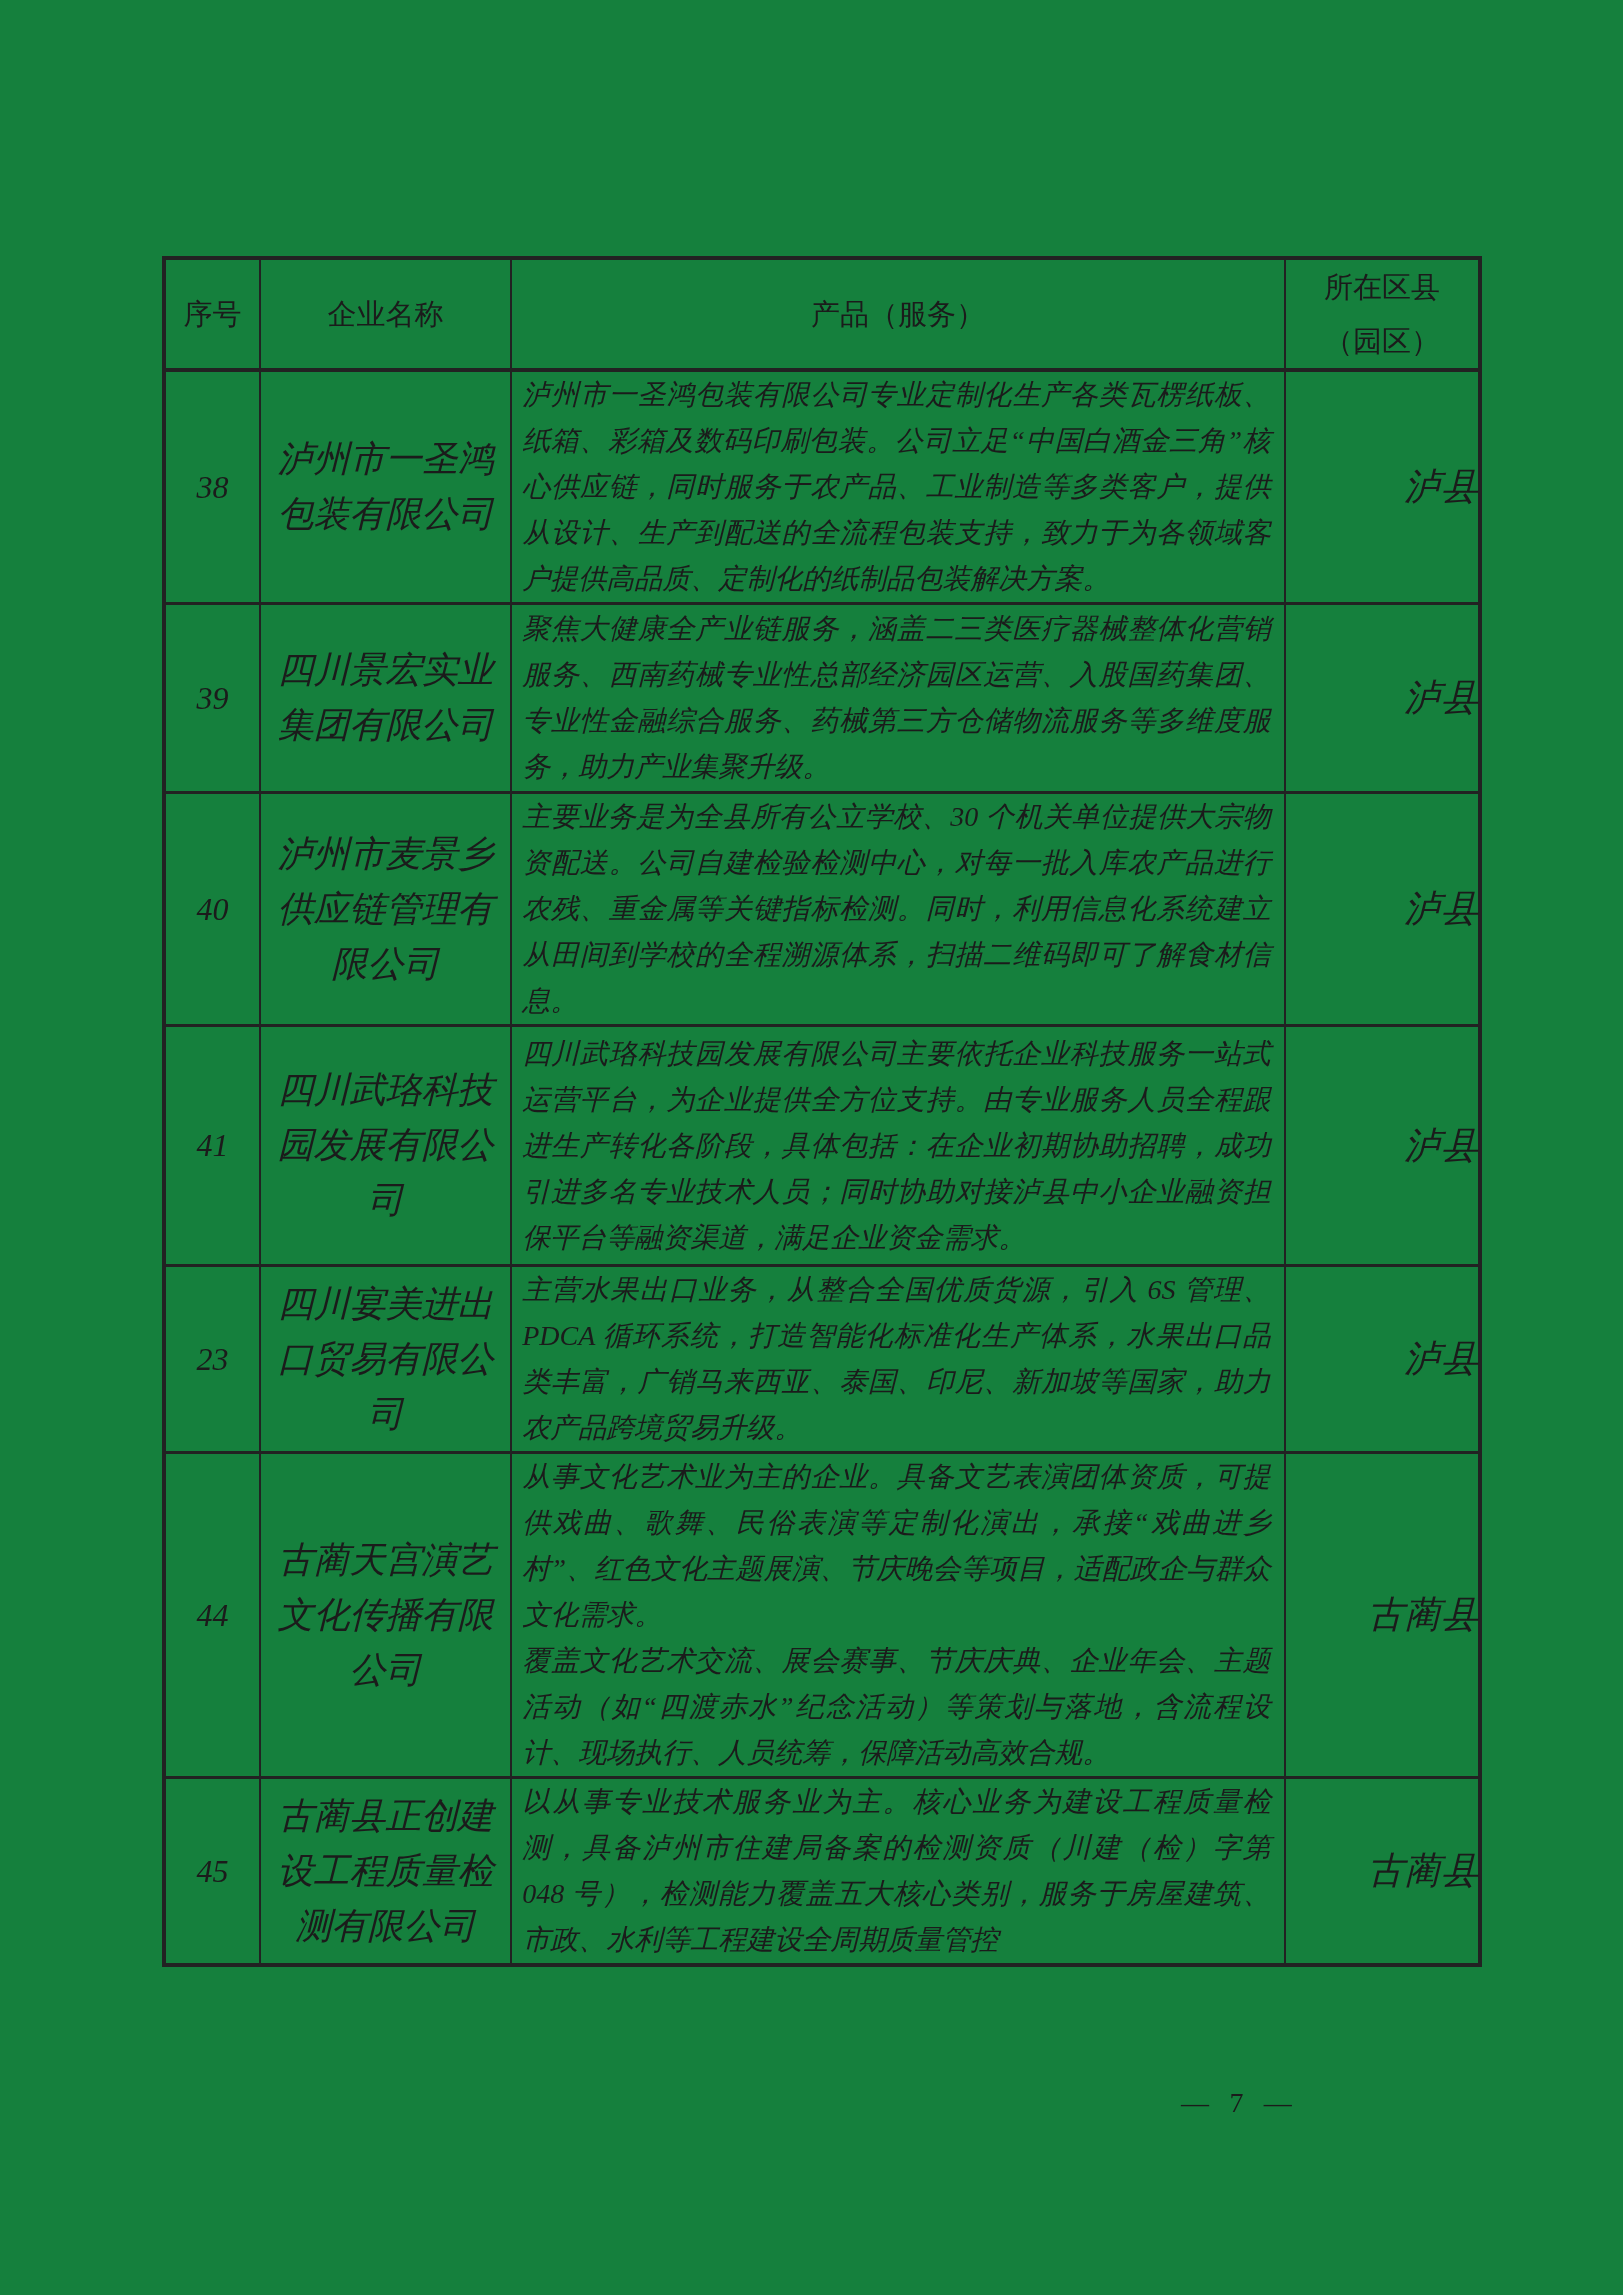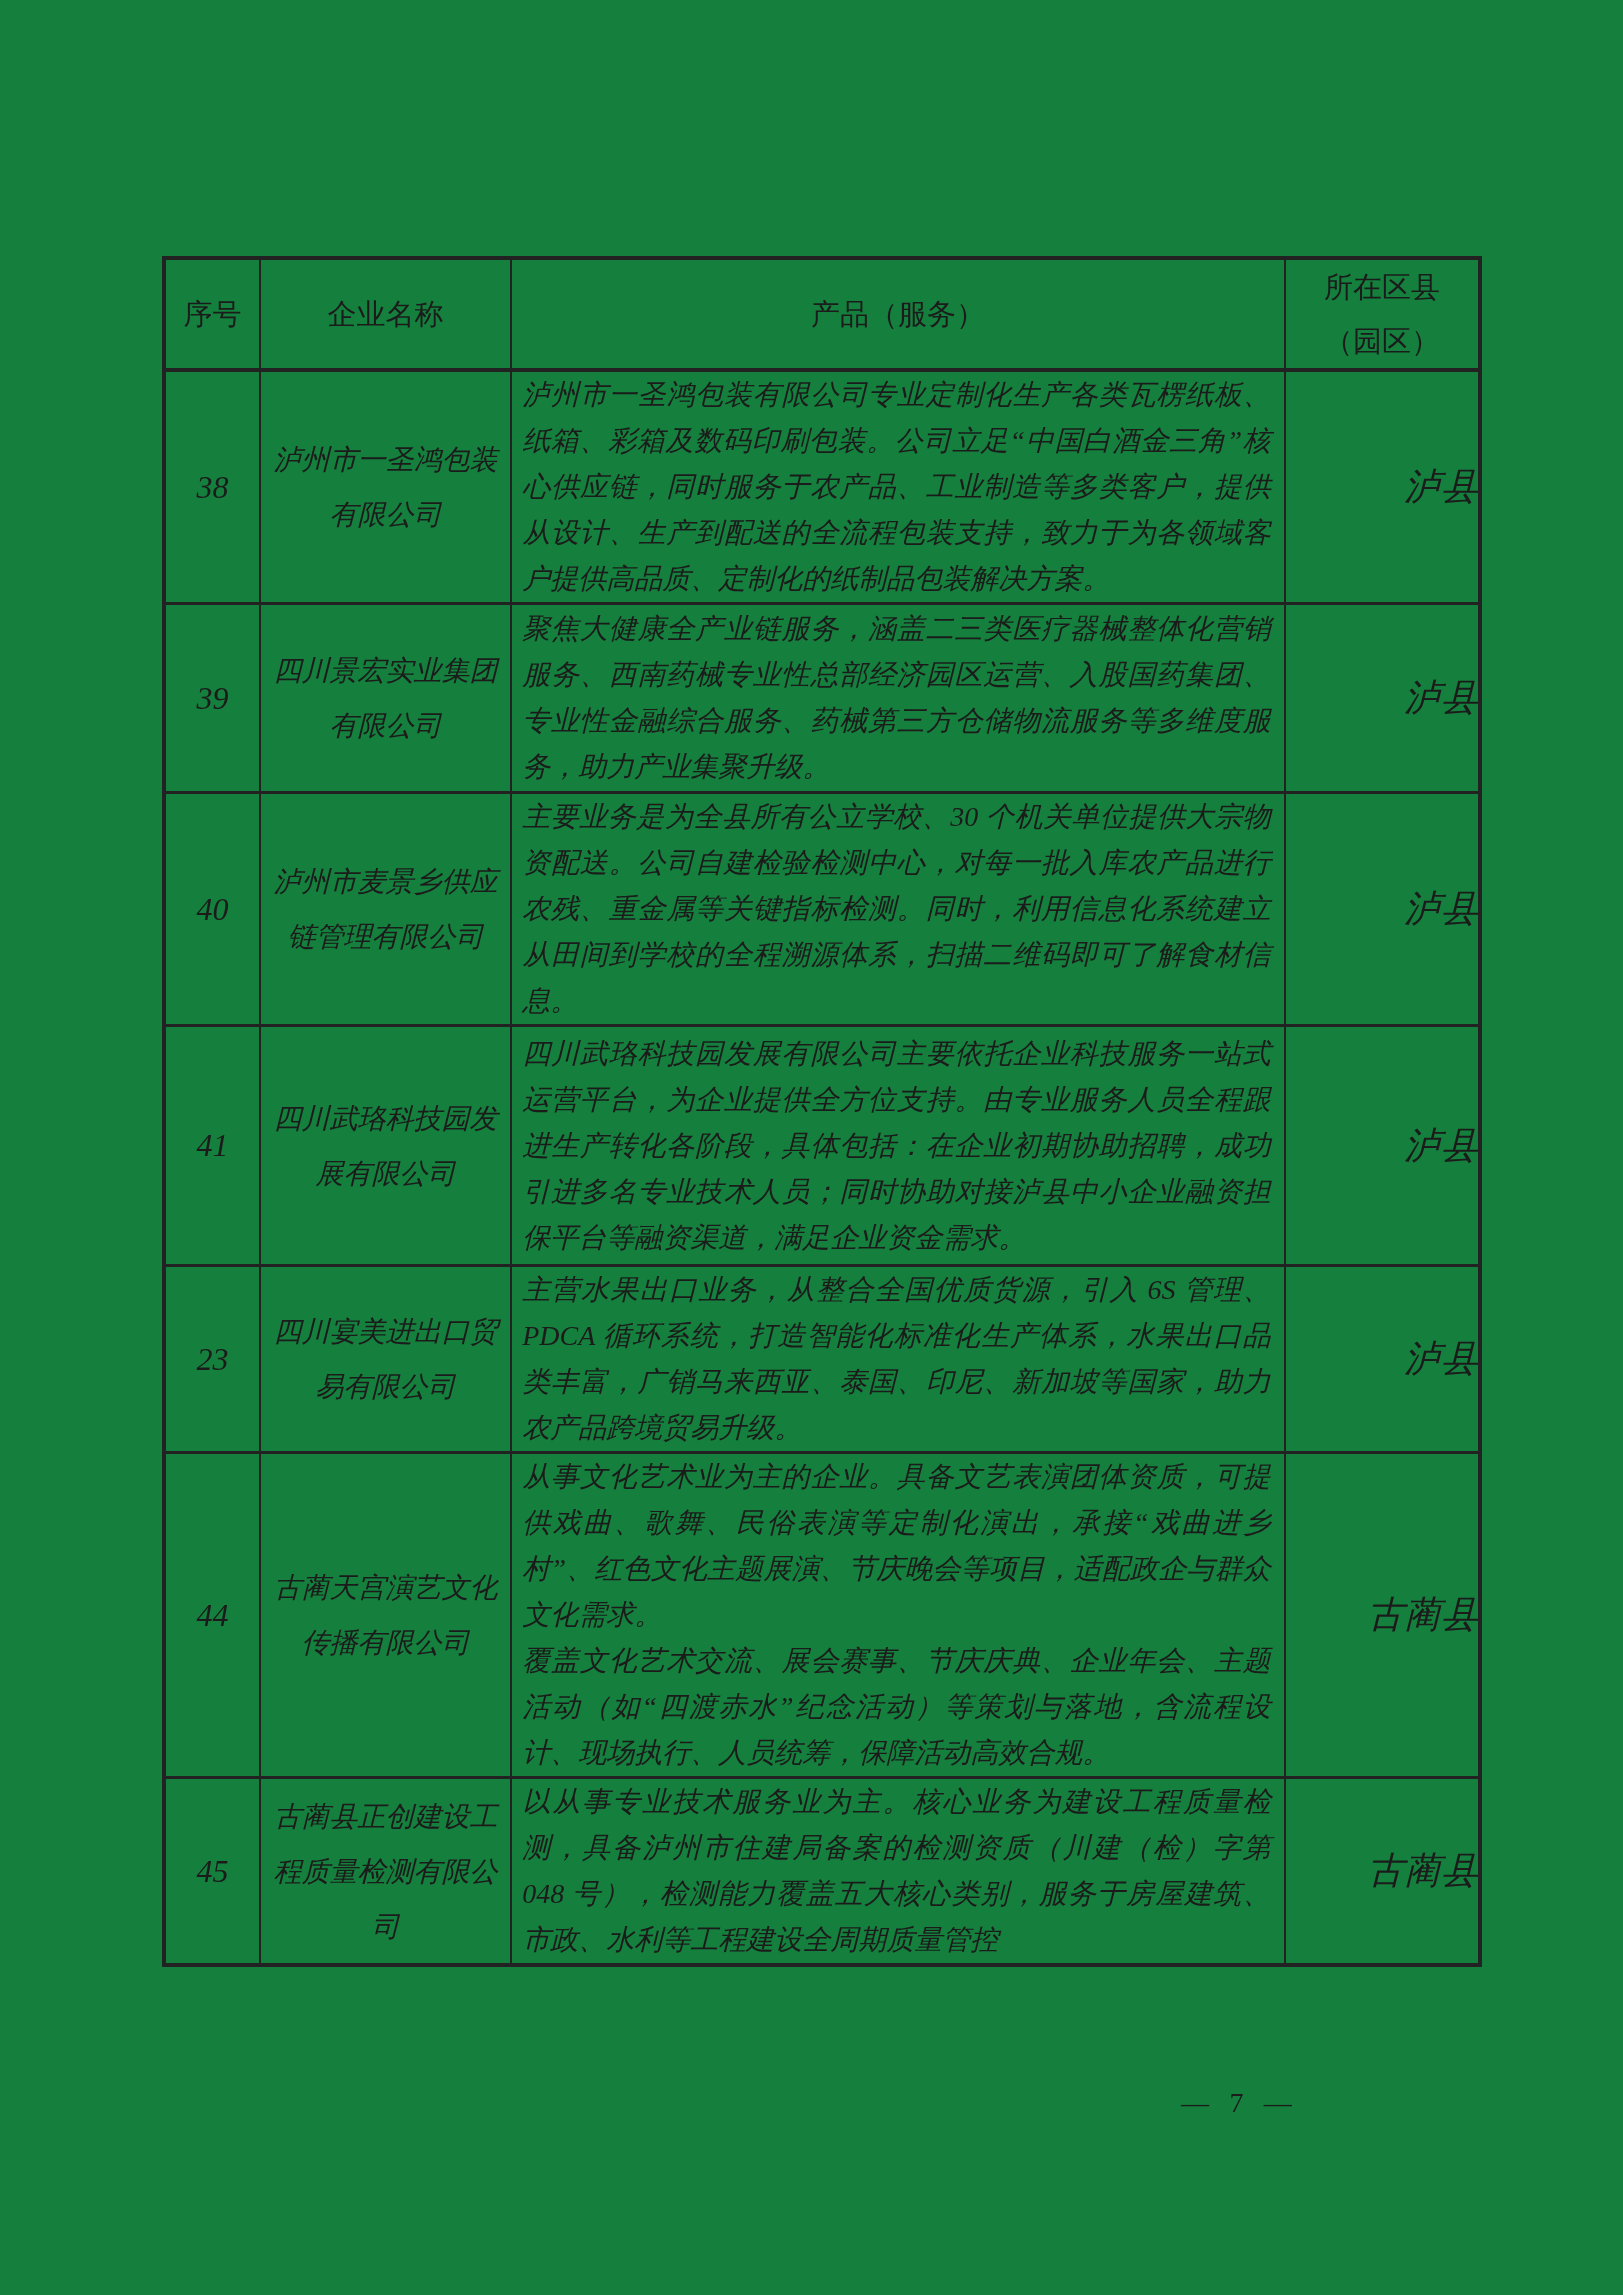--- a/index.html
+++ b/index.html
@@ -39,21 +39,21 @@
   }
   th.h-district { white-space: pre-line; font-family: Liberation Serif, serif; }
 
   td { vertical-align: middle; font-style: italic; }
 
   td.seq-col {
     font-size: 32px;
     text-align: center;
   }
   td.company-col {
-    font-size: 28px;
+    font-size: 36px;
     line-height: 55px;
     text-align: center;
     padding: 0 6.6px;
   }
   td.product-col {
     font-size: 28px;
     line-height: 46px;
     text-align: justify;
     text-justify: inter-character;
     padding: 0 13.3px 0 10.2px;

